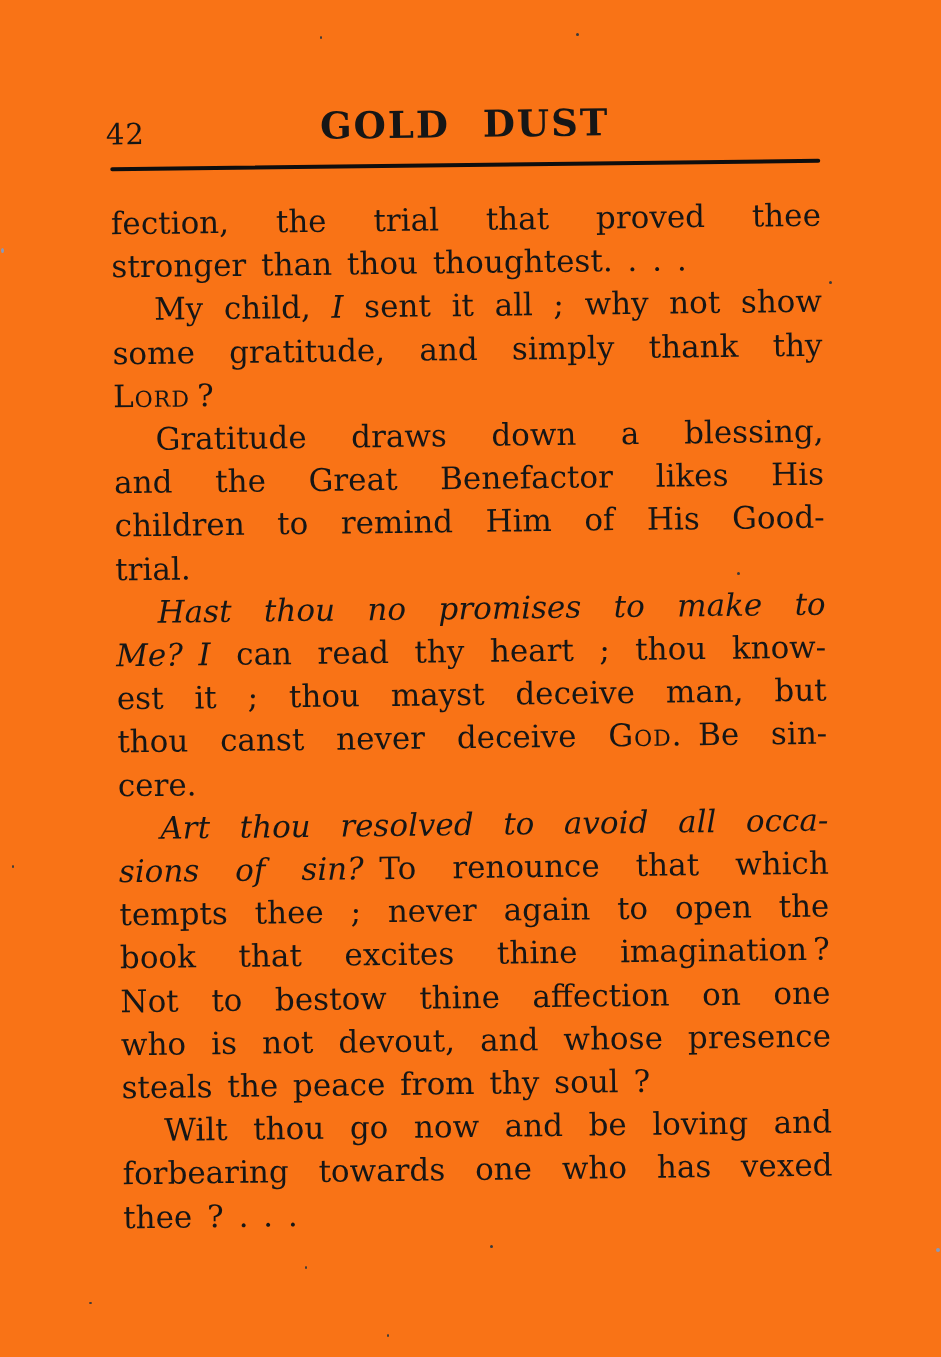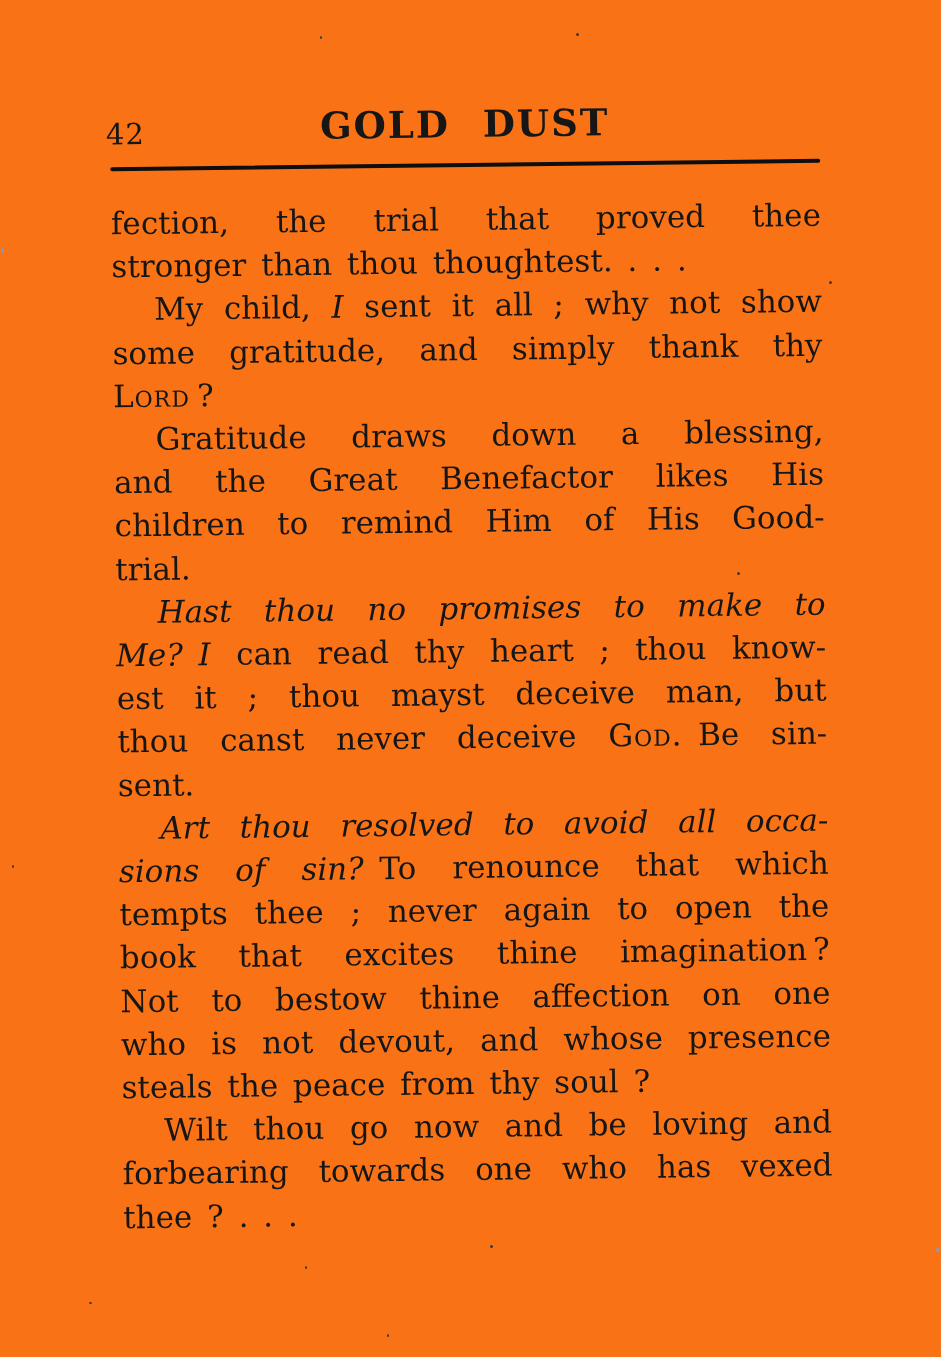--- a/index.html
+++ b/index.html
@@ -101,21 +101,21 @@
       <p class="line j"><span>some gratitude, and simply thank thy</span></p>
       <p class="line last"><span class="sc">Lord ?</span></p>
       <p class="line j ind"><span>Gratitude draws down a blessing,</span></p>
       <p class="line j"><span>and the Great Benefactor likes His</span></p>
       <p class="line j"><span>children to remind Him of His Good-</span></p>
       <p class="line last"><span>trial.</span></p>
       <p class="line j ind"><span class="i">Hast thou no promises to make to</span></p>
       <p class="line j"><span class="i">Me? I</span><span> can read thy heart ; thou know-</span></p>
       <p class="line j"><span>est it ; thou mayst deceive man, but</span></p>
       <p class="line j"><span>thou canst never deceive </span><span class="sc">God.</span><span> Be sin-</span></p>
-      <p class="line last"><span>sent.</span></p>
+      <p class="line last"><span>cere.</span></p>
       <p class="line j ind"><span class="i">Art thou resolved to avoid all occa-</span></p>
       <p class="line j"><span class="i">sions of sin?</span><span> To renounce that which</span></p>
       <p class="line j"><span>tempts thee ; never again to open the</span></p>
       <p class="line j"><span>book that excites thine imagination ?</span></p>
       <p class="line j"><span>Not to bestow thine affection on one</span></p>
       <p class="line j"><span>who is not devout, and whose presence</span></p>
       <p class="line last"><span>steals the peace from thy soul ?</span></p>
       <p class="line j ind"><span>Wilt thou go now and be loving and</span></p>
       <p class="line j"><span>forbearing towards one who has vexed</span></p>
       <p class="line last"><span>thee ? . . .</span></p>

